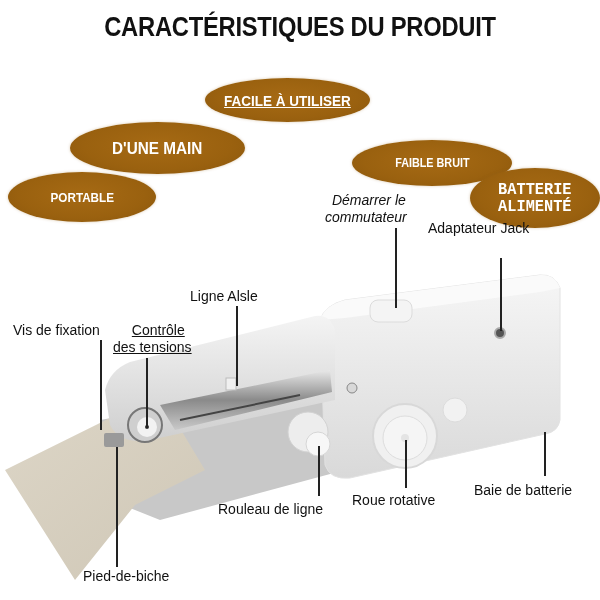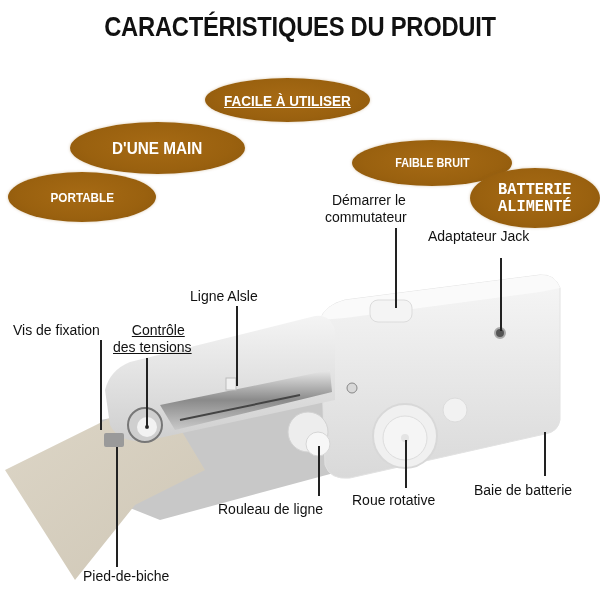--- a/index.html
+++ b/index.html
@@ -113,25 +113,25 @@
 <div class="line" style="left:395px; top:228px; height:80px;"></div>
 <div class="line" style="left:500px; top:258px; height:73px;"></div>
 <div class="line" style="left:236px; top:306px; height:80px;"></div>
 <div class="line" style="left:100px; top:340px; height:90px;"></div>
 <div class="line" style="left:146px; top:358px; height:70px;"></div>
 <div class="line" style="left:318px; top:446px; height:50px;"></div>
 <div class="line" style="left:405px; top:440px; height:48px;"></div>
 <div class="line" style="left:544px; top:432px; height:44px;"></div>
 <div class="line" style="left:116px; top:447px; height:120px;"></div>
 
-<div class="label" style="left:325px; top:192px; text-align:center;">
+<div class="label" style="left:325px; top:192px; text-align:center;font-style:italic;">
   <div style="padding-left:6px;">Démarrer le</div>
   <div>commutateur</div>
 </div>
-<div class="label" style="left:428px; top:228px;text-align:center;">Adaptateur Jack</div>
+<div class="label" style="left:428px; top:220px;text-align:center;">Adaptateur Jack</div>
 <div class="label" style="left:190px; top:288px;">Ligne Alsle</div>
 <div class="label" style="left:13px; top:322px;">Vis de fixation</div>
 <div class="label" style="left:113px; top:322px; text-align:center;text-decoration:underline;">
   <div style="padding-left:12px;">Contrôle</div>
   <div>des tensions</div>
 </div>
 <div class="label" style="left:218px; top:501px;">Rouleau de ligne</div>
 <div class="label" style="left:352px; top:492px;">Roue rotative</div>
 <div class="label" style="left:474px; top:482px;">Baie de batterie</div>
 <div class="label" style="left:83px; top:568px;">Pied-de-biche</div>

